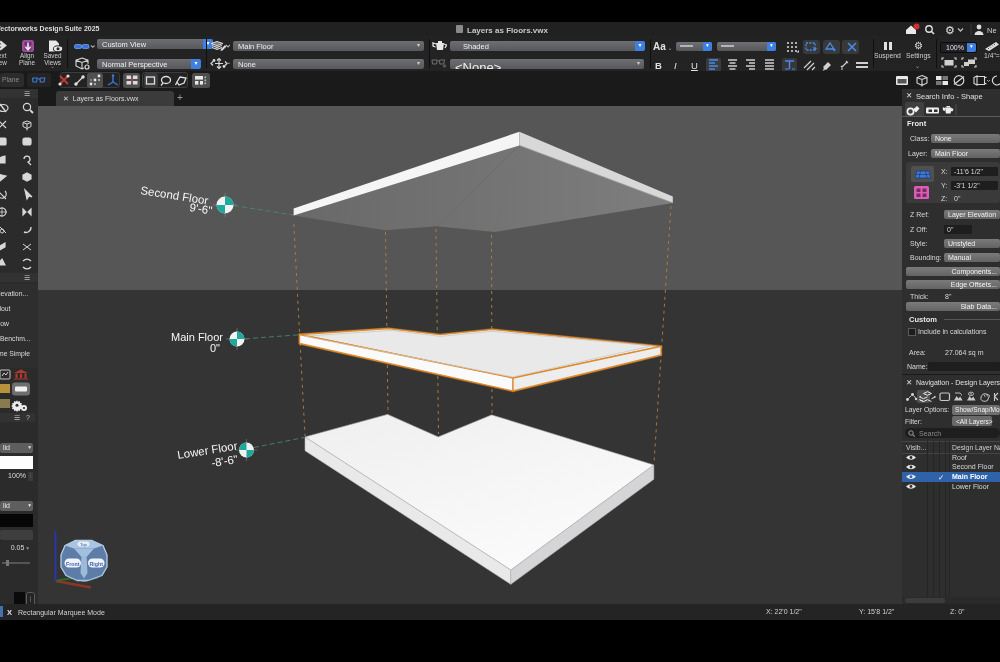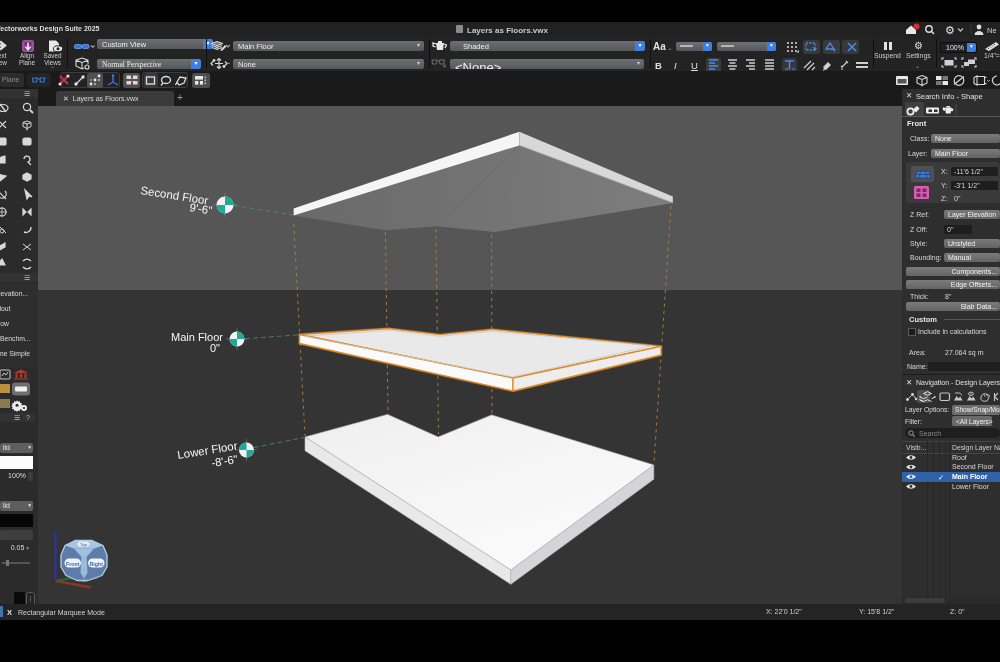--- a/index.html
+++ b/index.html
@@ -67,21 +67,21 @@
   </svg>
   <div class="dd" style="left:97px;top:39px;width:116px;height:10px;">
     <span style="font-size:7.5px;position:absolute;left:5px;top:1px;">Custom View</span>
     <span class="cap" style="font-size:6px;">▾</span>
   </div>
   <svg class="abs" style="left:75px;top:57px;" width="16" height="13" viewBox="0 0 16 13">
     <path d="M7,1 L13,3.2 L13,9 L7,12 L1,9 L1,3.2 Z M1,3.2 L7,5.4 L13,3.2 M7,5.4 L7,12" stroke="#d8d8d8" stroke-width="1.1" fill="none"></path>
     <circle cx="12" cy="10" r="3.2" fill="#232323"></circle>
     <circle cx="12" cy="10" r="2" fill="none" stroke="#d8d8d8" stroke-width="1.2"></circle>
   </svg>
-  <div class="dd" style="left:97px;top:58.5px;width:104px;height:10px;font-family:Liberation Serif, serif;">
+  <div class="dd" style="left:97px;top:58.5px;width:104px;height:10px;">
     <span style="font-size:7.5px;position:absolute;left:5px;top:1px;">Normal Perspective</span>
     <span class="cap" style="font-size:6px;">▾</span>
   </div>
   <div class="sep" style="left:206px;top:39px;height:29px;"></div>
 
   <svg class="abs" style="left:210px;top:41px;" width="20" height="10" viewBox="0 0 20 10">
     <path d="M7,0.5 L13,2.5 L7,4.5 L1,2.5 Z M2,4.5 L7,6.5 L12,4.5 M2,6.5 L7,8.5 L12,6.5" stroke="#d8d8d8" stroke-width="1" fill="#d8d8d8" fill-opacity="0.5"></path>
     <path d="M11,8 l4,-4 1.5,1.5 -4,4 -2,0.5 z" fill="#d8d8d8"></path>
     <path d="M16,4 l2,2 2,-2" stroke="#aaa" stroke-width="1.1" fill="none"></path>
   </svg>

